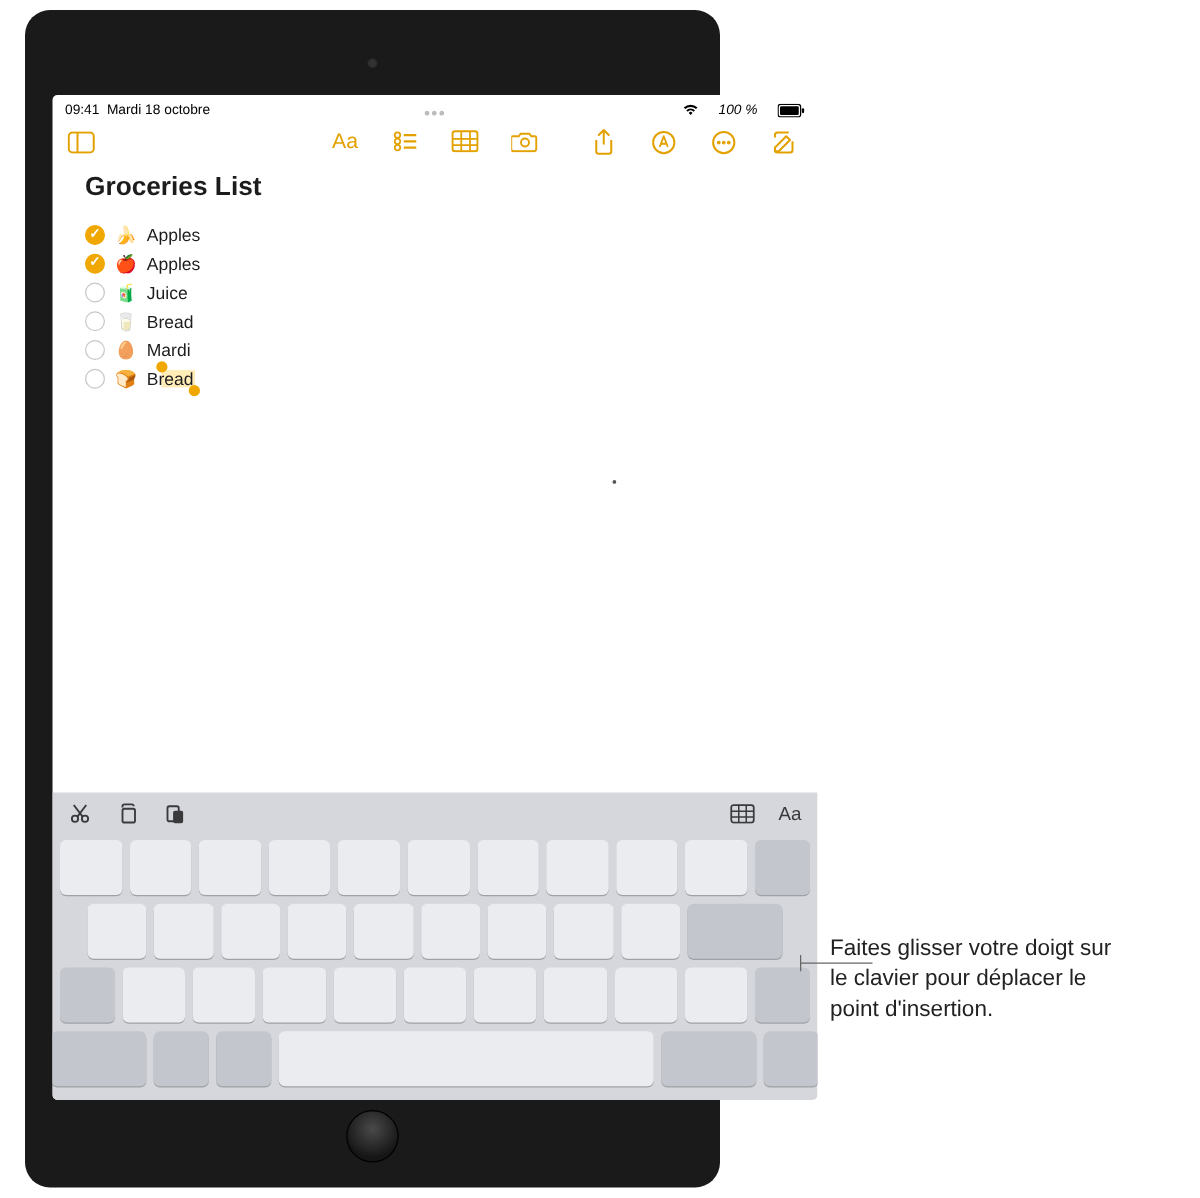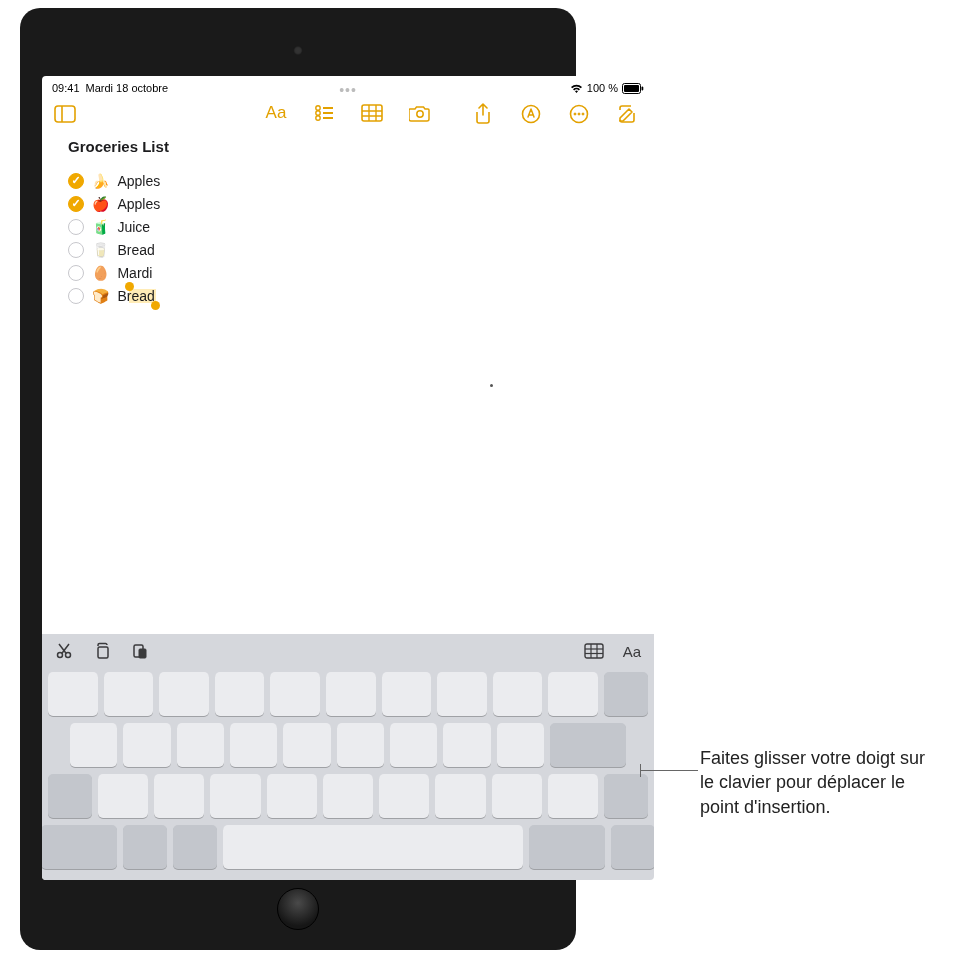--- a/index.html
+++ b/index.html
@@ -57,21 +57,21 @@
   .status-bar {
     display: flex;
     justify-content: space-between;
     align-items: center;
     font-size: 11px;
     padding: 4px 10px 0 10px;
     height: 20px;
     color: #000;
   }
   .status-left { display: flex; gap: 6px; }
-  .status-right { display: flex; align-items: flex-end; gap: 4px; }
+  .status-right { display: flex; align-items: flex-end; gap: 16px; font-style: italic; }
   .wifi-icon, .battery-icon { display: inline-block; }
   .wifi-icon svg, .battery-icon svg { vertical-align: middle; }
   
   .toolbar {
     height: 36px;
     display: flex;
     align-items: center;
     padding: 0 10px;
     position: relative;
   }
@@ -85,21 +85,21 @@
   .toolbar .tb-group { display:flex; gap:24px; align-items:center; }
   .toolbar .tb-right { margin-left:auto; padding-right:4px;}
   .tb-icon { color:#e3a100; display:flex; align-items:center; justify-content:center; width:26px; height:26px; cursor:pointer;}
   .tb-icon svg { stroke:#e3a100; }
   .dots-row { position:absolute; left:50%; transform:translateX(-50%); top:-14px; color:#bcbcbc; font-size:14px; letter-spacing:1px;}
   
   .note-content {
     padding: 6px 26px;
   }
   .note-title {
-    font-size: 15px;
+    font-size: 21px;
     font-weight: 700;
     color: #1c1c1e;
     margin-bottom: 14px;
   }
   .checklist { list-style:none; }
   .checklist li {
     display:flex;
     align-items:center;
     gap:8px;
     font-size:14px;
@@ -173,21 +173,21 @@
     box-shadow: 0 1px 0 rgba(0,0,0,0.25);
     flex:1 1 0;
   }
   .key.dark { background:#c3c6cc; }
   .key.wide { flex:0 0 76px; }
   .key.space { flex:0 0 300px; }
   .key.sm { flex:0 0 44px; }
   
   .callout {
     position:absolute;
-    left: 700px;
+    left: 664px;
     top: 746px;
     width: 240px;
     font-size: 18px;
     line-height: 1.35;
     color:#222;
   }
   .callout-line {
     position:absolute;
     left:640px;
     top:770px;

